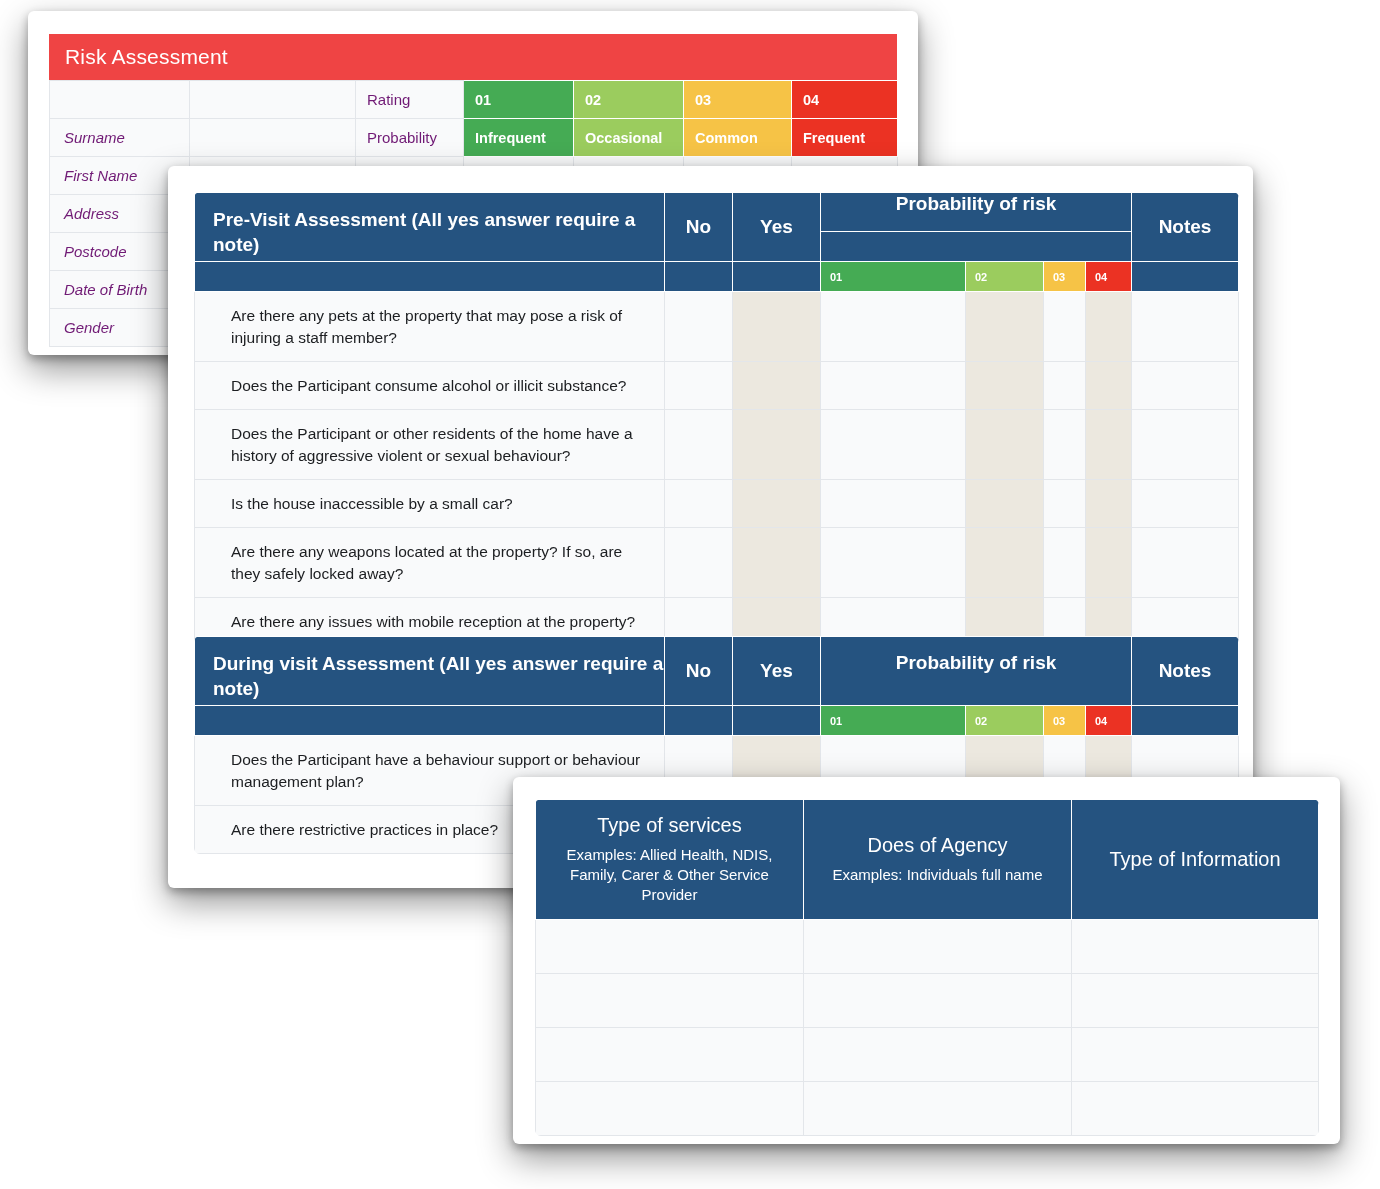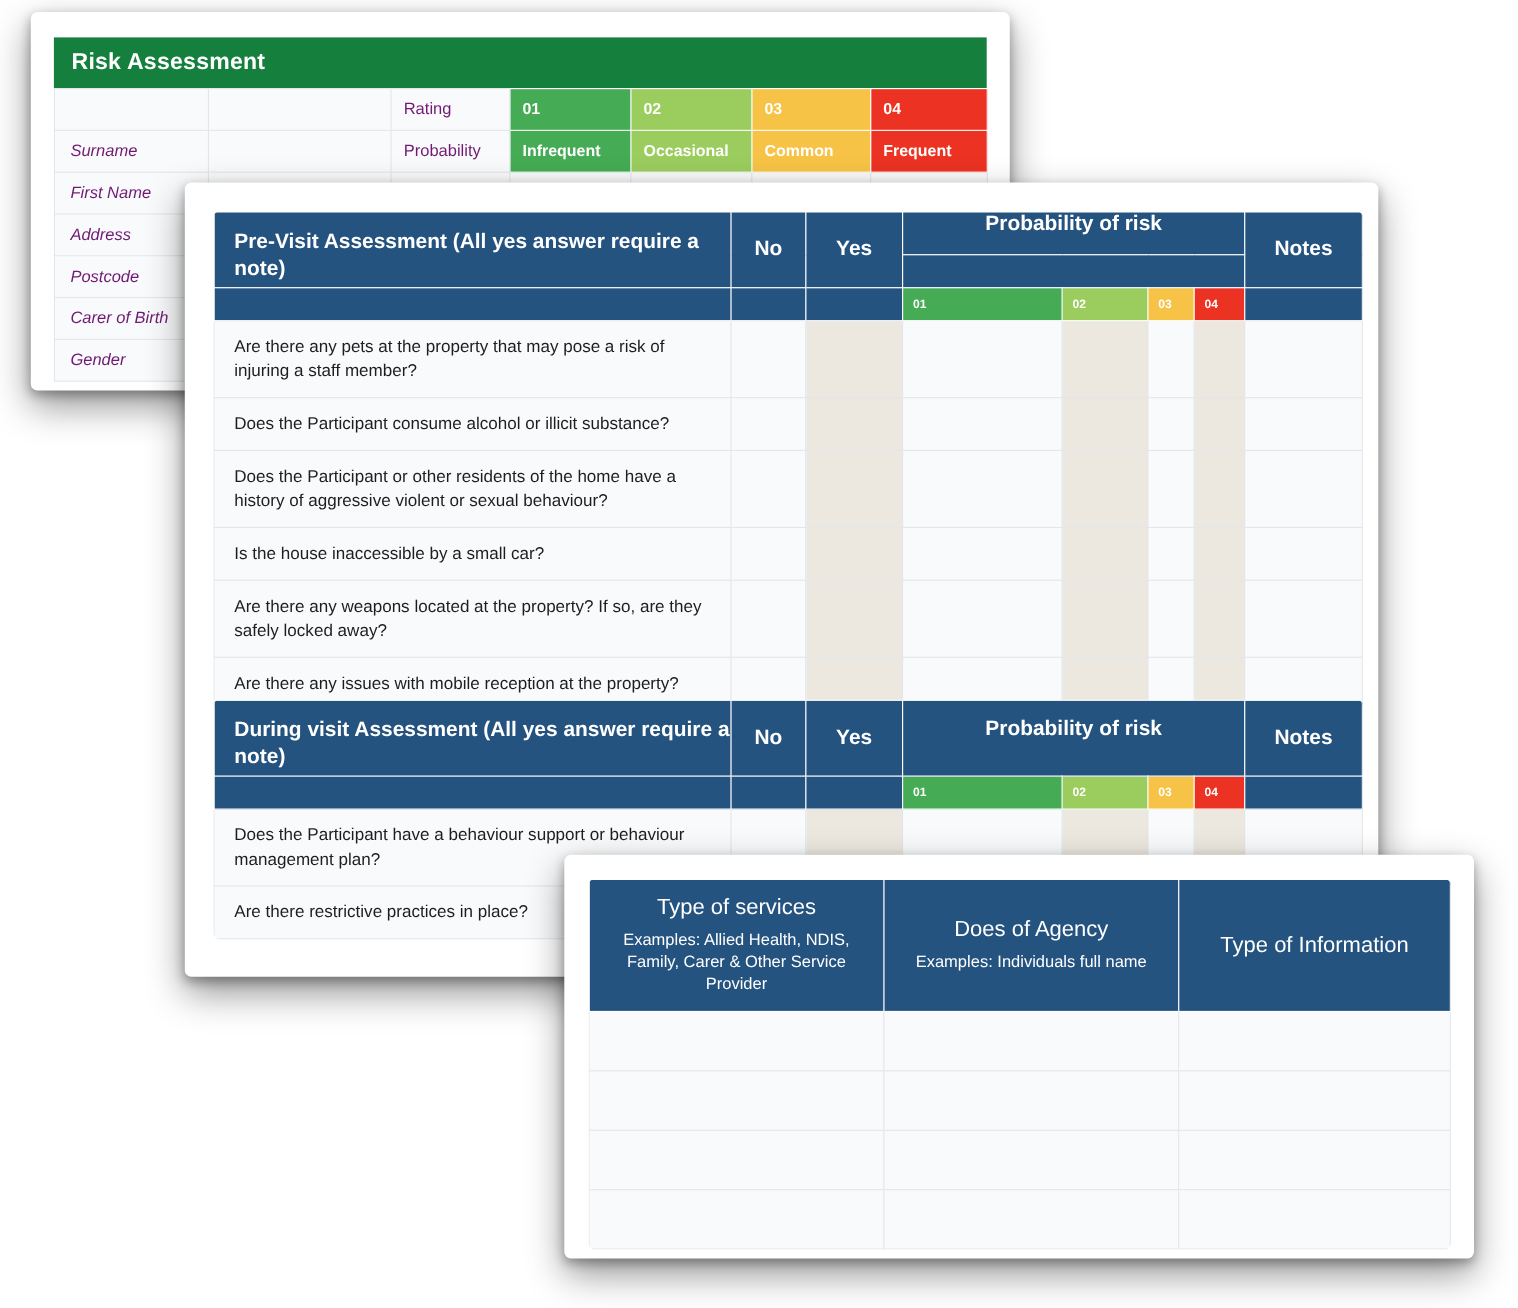--- a/index.html
+++ b/index.html
@@ -48,27 +48,27 @@
     border-color: #ffffff;
     text-align: center;
     font-weight: bold;
   }
 
   
   #card-risk .title-bar {
     position: absolute;
     left: 21px; top: 23px;
     width: 848px; height: 46px;
-    background: #15803d;
+    background: #ef4444;
     color: #fff;
     display: flex;
     align-items: center;
     padding-left: 16px;
     font-size: 21px;
-    font-weight: bold;
+    font-weight: normal;
     letter-spacing: .2px;
   }
   #card-risk .risk-table-wrap {
     position: absolute;
     left: 21px; top: 69px;
     width: 848px;
   }
   #risk-table td { height: 38px; font-size: 15px; color: #701a75; }
   #risk-table td.lbl { padding-left: 14px; font-style: italic; }
   #risk-table td.rating-lbl { padding-left: 11px; }
@@ -113,21 +113,21 @@
     font-size: 11px;
     font-weight: bold;
     text-align: left;
     padding-left: 9px;
     border-color: #ffffff;
   }
   .vt td.qcell {
     font-size: 15.5px;
     line-height: 1.38;
     color: #1c1e21;
-    padding: 13px 12px 13px 18px;
+    padding: 13px 12px 13px 36px;
     text-align: left;
     margin-left: 32px;
   }
   .vt td.tinted { background: #ece8df; }
   .vt td.plain  { background: #f9fafb; }
 
   
   #agency-wrap { position: absolute; left: 22px; top: 22px; width: 783px; }
   #agency-table td.hd {
     padding: 14px 10px;
@@ -203,21 +203,21 @@
           <tr>
             <td class="lbl">Postcode</td>
             <td></td>
             <td></td>
             <td></td>
             <td></td>
             <td></td>
             <td></td>
           </tr>
           <tr>
-            <td class="lbl">Carer of Birth</td>
+            <td class="lbl">Date of Birth</td>
             <td></td>
             <td></td>
             <td></td>
             <td></td>
             <td></td>
             <td></td>
           </tr>
           <tr>
             <td class="lbl">Gender</td>
             <td></td>

